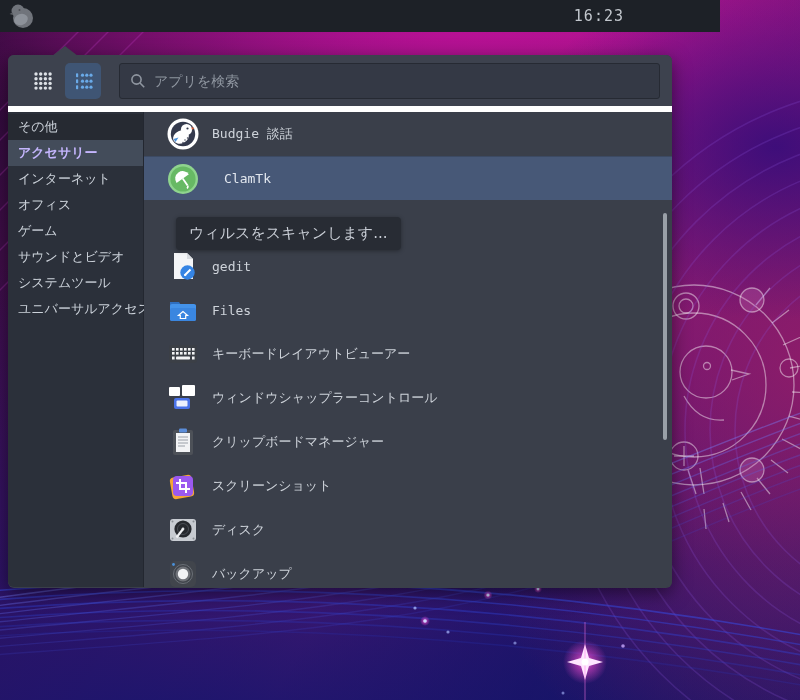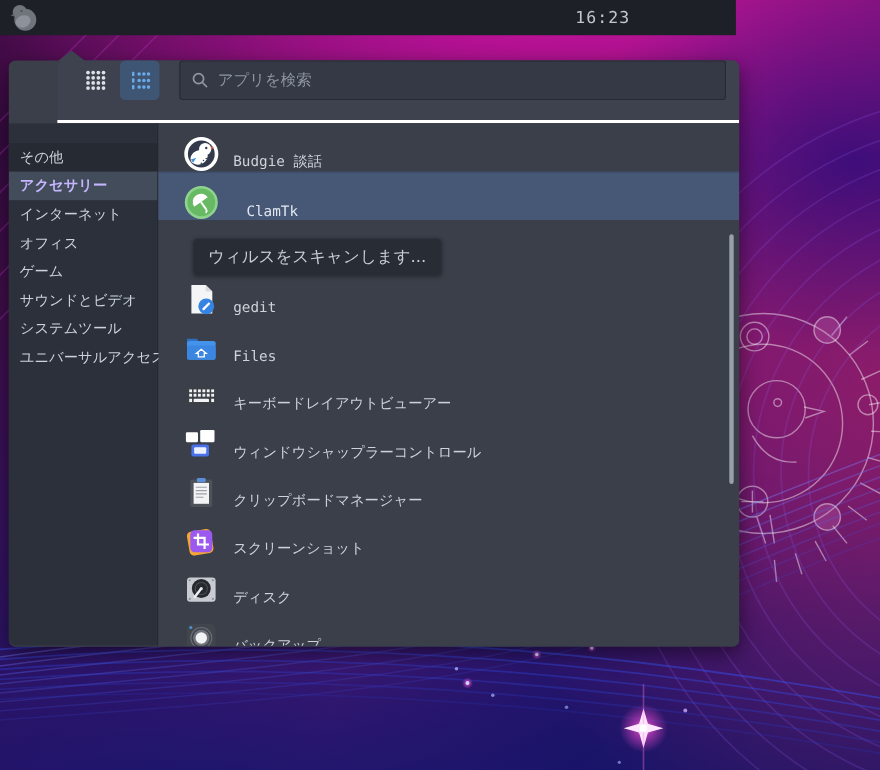--- a/index.html
+++ b/index.html
@@ -14,53 +14,53 @@
       radial-gradient(ellipse 860px 300px at 58% 2%, rgba(193,16,154,.95) 0%, rgba(193,16,154,0) 64%),
       radial-gradient(ellipse 560px 640px at 102% 52%, rgba(148,29,104,.9) 0%, rgba(148,29,104,0) 70%),
       radial-gradient(ellipse 760px 520px at 86% 28%, rgba(158,22,138,.55), transparent 70%),
       radial-gradient(ellipse 1100px 680px at 22% 112%, rgba(12,21,108,.98), transparent 78%),
       radial-gradient(ellipse 700px 420px at 85% 108%, rgba(24,20,96,.9), transparent 75%),
       linear-gradient(118deg, #2c0a38 0%, #5c1260 30%, #8d1b78 55%, #43126f 76%, #151c6e 100%);
   }
   .wallpaper svg { position:absolute; inset:0; }
 
   
-  .panel { position:absolute; left:0; top:0; width:669px; height:32px; background:#1d2127;
+  .panel { position:absolute; left:0; top:0; width:720px; height:32px; background:#1d2127;
     display:flex; align-items:center; z-index:30;text-align:center; }
   .panel-app-btn { width:44px; height:32px; display:flex; align-items:center; justify-content:center; cursor:pointer; }
   .panel-clock { position:absolute; right:96px; top:0; height:32px; display:flex; align-items:center;
     color:#c2c7cd; font-family:"DejaVu Sans Mono", monospace; font-size:15px; letter-spacing:1px; }
 
   
   .menu { position:absolute; left:8px; top:55px; width:664px; height:533px; background:#3a3f4a;
     border-radius:6px; box-shadow:0 5px 18px rgba(0,0,0,.5); z-index:20; }
   .menu-arrow { position:absolute; left:44px; top:-9px; width:0; height:0;
     border-left:13px solid transparent; border-right:13px solid transparent; border-bottom:10px solid #3d424e; }
 
-  .menu-header { height:57px; background:#3d424e; border-radius:6px 6px 0 0; border-bottom:3px solid #ffffff;
-    display:flex; align-items:flex-start; padding:0 12px 0 17px;margin-left:44px; }
+  .menu-header { height:57px; background:#3d424e; border-radius:6px 6px 0 0; border-bottom:6px solid #ffffff;
+    display:flex; align-items:center; padding:0 12px 0 17px; }
   .view-btn { width:36px; height:36px; border-radius:5px; display:flex; align-items:center; justify-content:center; cursor:pointer; }
   .view-btn.active { background:#3f5574; }
   .view-btn + .view-btn { margin-left:4px; }
   .search-box { flex:1; margin-left:18px; height:36px; background:#343945; border:1px solid #262a33;
     border-radius:3px; display:flex; align-items:center; padding:0 10px; }
   .search-box input { flex:1; background:transparent; border:none; outline:none; color:#cfd4db;
     font-size:14px; margin-left:8px; font-family:"DejaVu Sans", sans-serif; }
   .search-box input::placeholder { color:#8f96a0; }
 
   .menu-body { display:flex; height:475px; overflow:hidden; border-radius:0 0 6px 6px; }
 
-  .sidebar { width:136px; background:#2b303a; border-right:1px solid #232730; padding-top:18px; }
+  .sidebar { width:136px; background:#2b303a; border-right:1px solid #232730; padding-top:2px; }
   .cat-row { height:26px; display:flex; align-items:center; padding-left:10px; color:#ccd2da;
     font-size:13px; cursor:pointer; white-space:nowrap; }
   .cat-row.first { background:#262a32; }
   .cat-row.selected { background:#434c5a; color:#c4b5fd;font-weight:bold; }
 
   .app-list { flex:1; position:relative; background:#3a3f4a; }
-  .app-row { height:44px; display:flex; align-items:flex-end; padding-left:23px; cursor:pointer; }
+  .app-row { height:44px; display:flex; align-items:center; padding-left:23px; cursor:pointer; }
   .app-row .app-icon { width:32px; height:32px; margin-right:13px; flex:0 0 32px; }
   .app-row .app-label { color:#ced3da; font-size:13px;
     font-family:"DejaVu Sans Mono","DejaVu Sans", monospace; white-space:nowrap; }
   .app-row.selected { background:#475877; border-top:1px solid #3c4a63;gap:12px; }
   .app-row.selected .app-label { color:#e2e7ef; }
   .spacer-row { height:44px; position:relative; }
   .tooltip { position:absolute; left:32px; top:5px; background:#282c34; border-radius:4px;
     padding:7px 13px; color:#c9ced6; font-size:15px; white-space:nowrap; box-shadow:0 1px 4px rgba(0,0,0,.35);margin-top:12px; }
   .scrollbar { position:absolute; right:5px; top:101px; width:4px; height:227px; background:#99a0a8; border-radius:2px; }
 </style>

